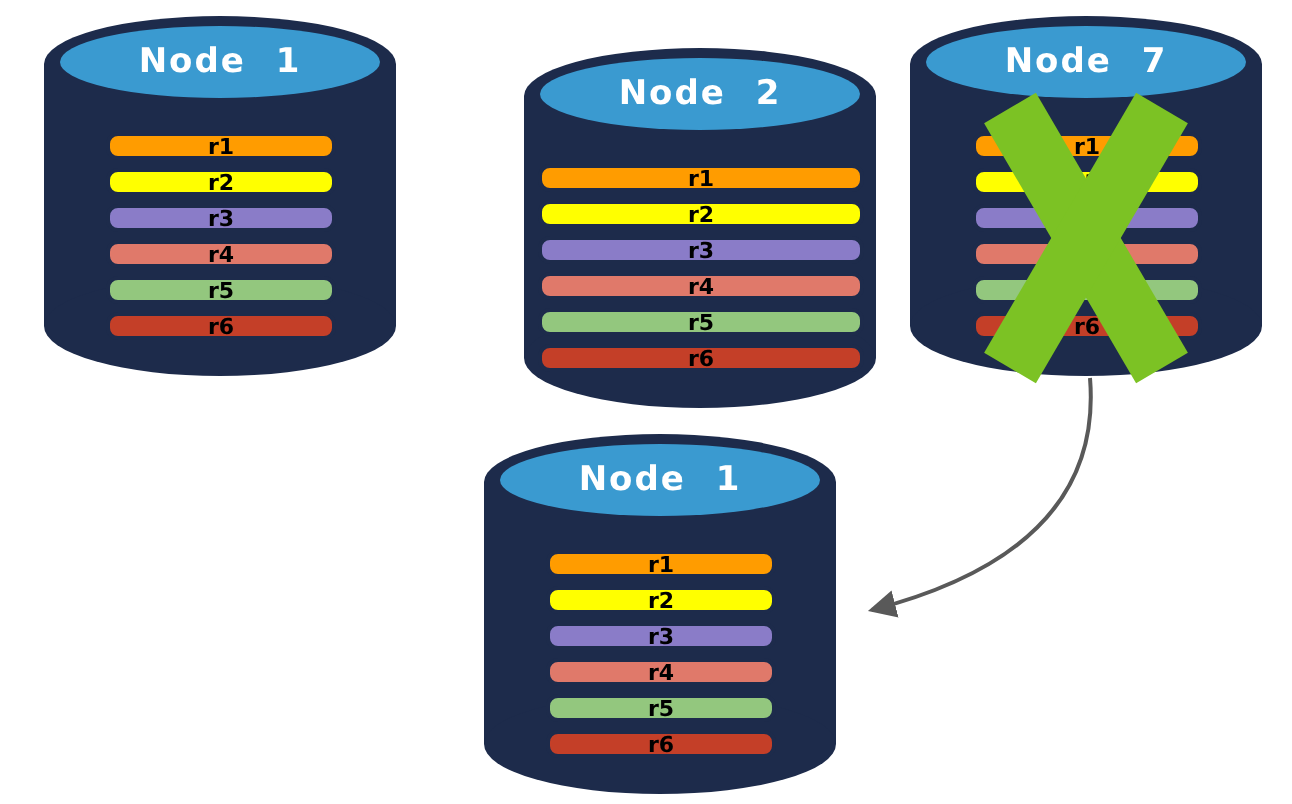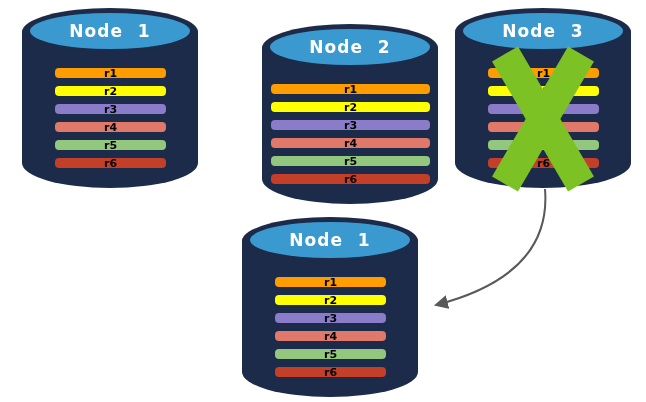--- a/index.html
+++ b/index.html
@@ -107,21 +107,21 @@
   </div>
 </div>
 
 <div class="node" style="left:455px; top:8px;">
   <svg class="cyl" viewBox="0 0 176 180" aria-hidden="true">
     <ellipse class="cyl-body" cx="88" cy="24" rx="88" ry="24"></ellipse>
     <rect class="cyl-body" x="0" y="24" width="176" height="131"></rect>
     <ellipse class="cyl-body" cx="88" cy="155" rx="88" ry="25"></ellipse>
     <ellipse class="cyl-top" cx="88" cy="23" rx="80" ry="18"></ellipse>
   </svg>
-  <div class="node-title">Node 3</div>
+  <div class="node-title">Node 7</div>
   <div class="bars">
     <div class="bar" style="background: rgb(255, 156, 0);">
         <span>r1</span>
       </div>
     <div class="bar" style="background: rgb(255, 255, 0);">
         <span>r2</span>
       </div>
     <div class="bar" style="background: rgb(138, 124, 200);">
         <span>r3</span>
       </div>

